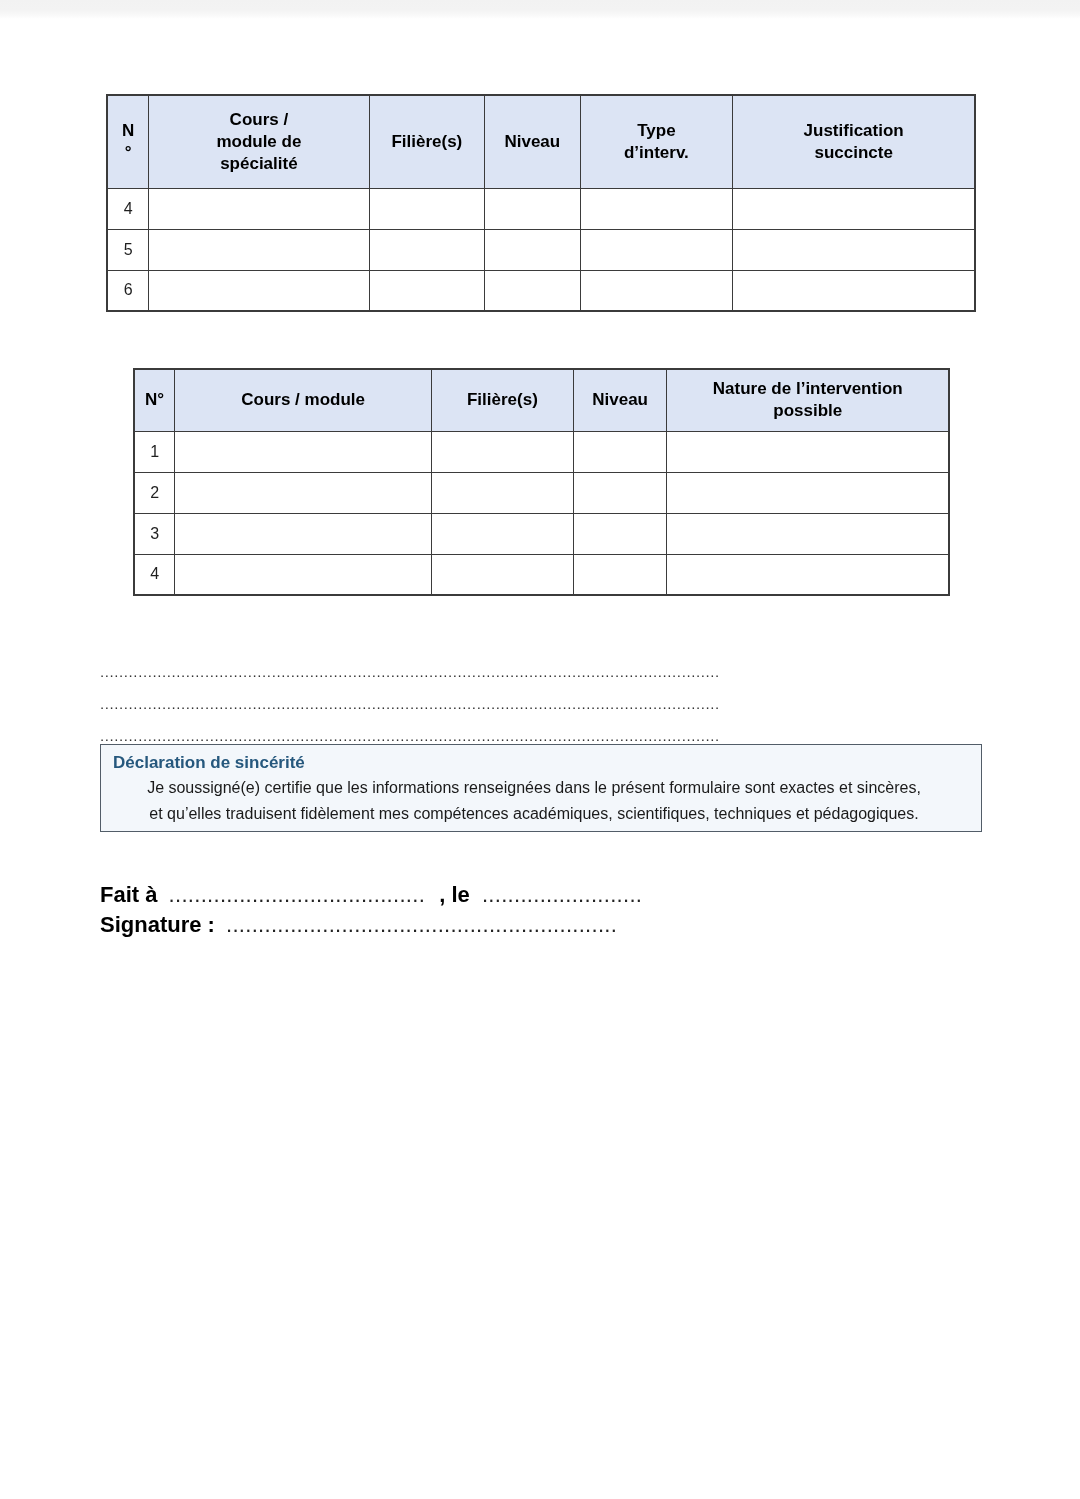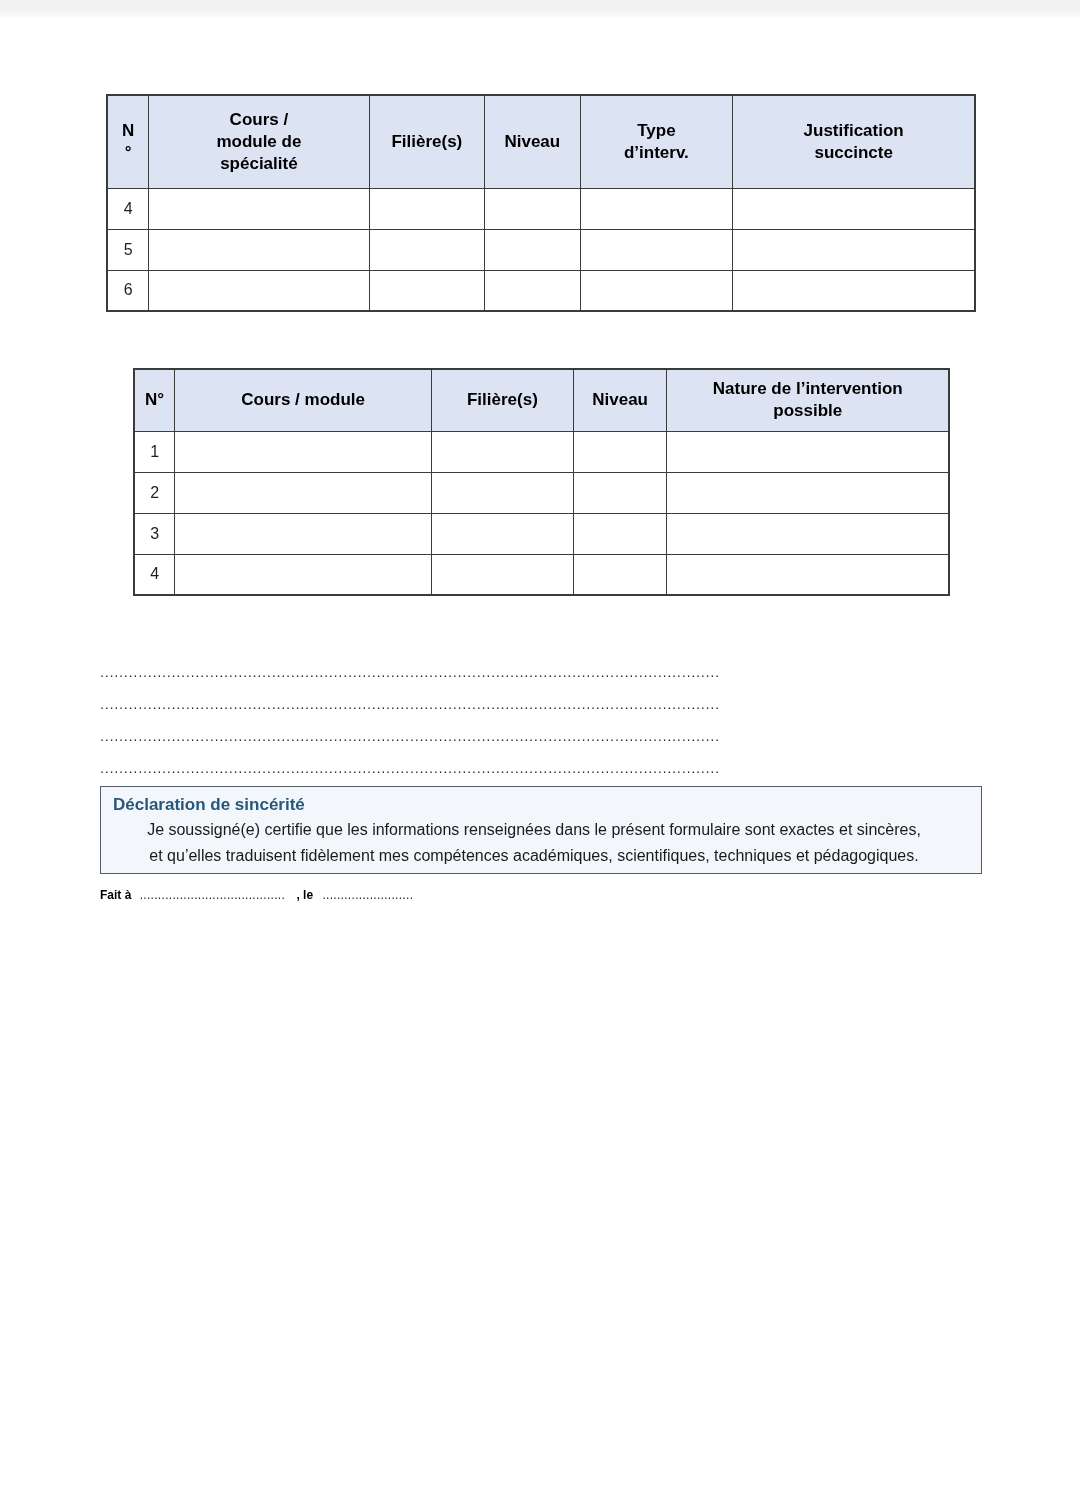--- a/index.html
+++ b/index.html
@@ -73,37 +73,37 @@
     font-size: 15px;
     letter-spacing: 0.6px;
     color: #333333;
     white-space: nowrap;
     overflow: hidden;
   }
 
   
   .decl-box {
     position: absolute;
-    left: 100px; top: 786px;
+    left: 100px; top: 744px;
     width: 882px; height: 88px;
     background: var(--box-bg, #f3f7fb);
     border: 1.5px solid var(--box-border, #525d68);
     padding: 6px 26px 0 12px;
   }
   .decl-title {
     font-size: 17px;
     font-weight: bold;
     color: var(--accent-title, #26587d);
     line-height: 24px;
   }
   .decl-line { font-size: 16px; line-height: 26px; color: #1a1a1a; text-align: center; }
 
   
   .sign-block { position: absolute; left: 100px; top: 884px; width: 620px; }
-  .sign-line { font-size: 12px; line-height: 22px; margin-bottom: 8px; white-space: nowrap; }
+  .sign-line { font-size: 22px; line-height: 22px; margin-bottom: 8px; white-space: nowrap; }
   .sign-line .lbl { font-weight: bold; color: #000000; }
   .sign-line .dots { font-weight: normal; color: #222222; letter-spacing: 0.3px; }
   .sign-line .mid { margin-left: 8px; margin-right: 6px; }
   .sign-line .gap { margin-left: 5px; }
 </style>
 </head>
 <body>
 
 <div class="page">
 
@@ -226,15 +226,19 @@
     <div class="decl-line">et qu’elles traduisent fidèlement mes compétences académiques, scientifiques, techniques et pédagogiques.</div>
   </div>
 
   <div class="sign-block">
     <div class="sign-line">
       <span class="lbl">Fait à</span>
       <span class="dots gap">........................................</span>
       <span class="lbl mid">, le</span>
       <span class="dots">.........................</span>
     </div>
+    <div class="sign-line">
+      <span class="lbl">Signature :</span>
+      <span class="dots gap">.............................................................</span>
+    </div>
   </div>
 
 </div>
 
 </body></html>

